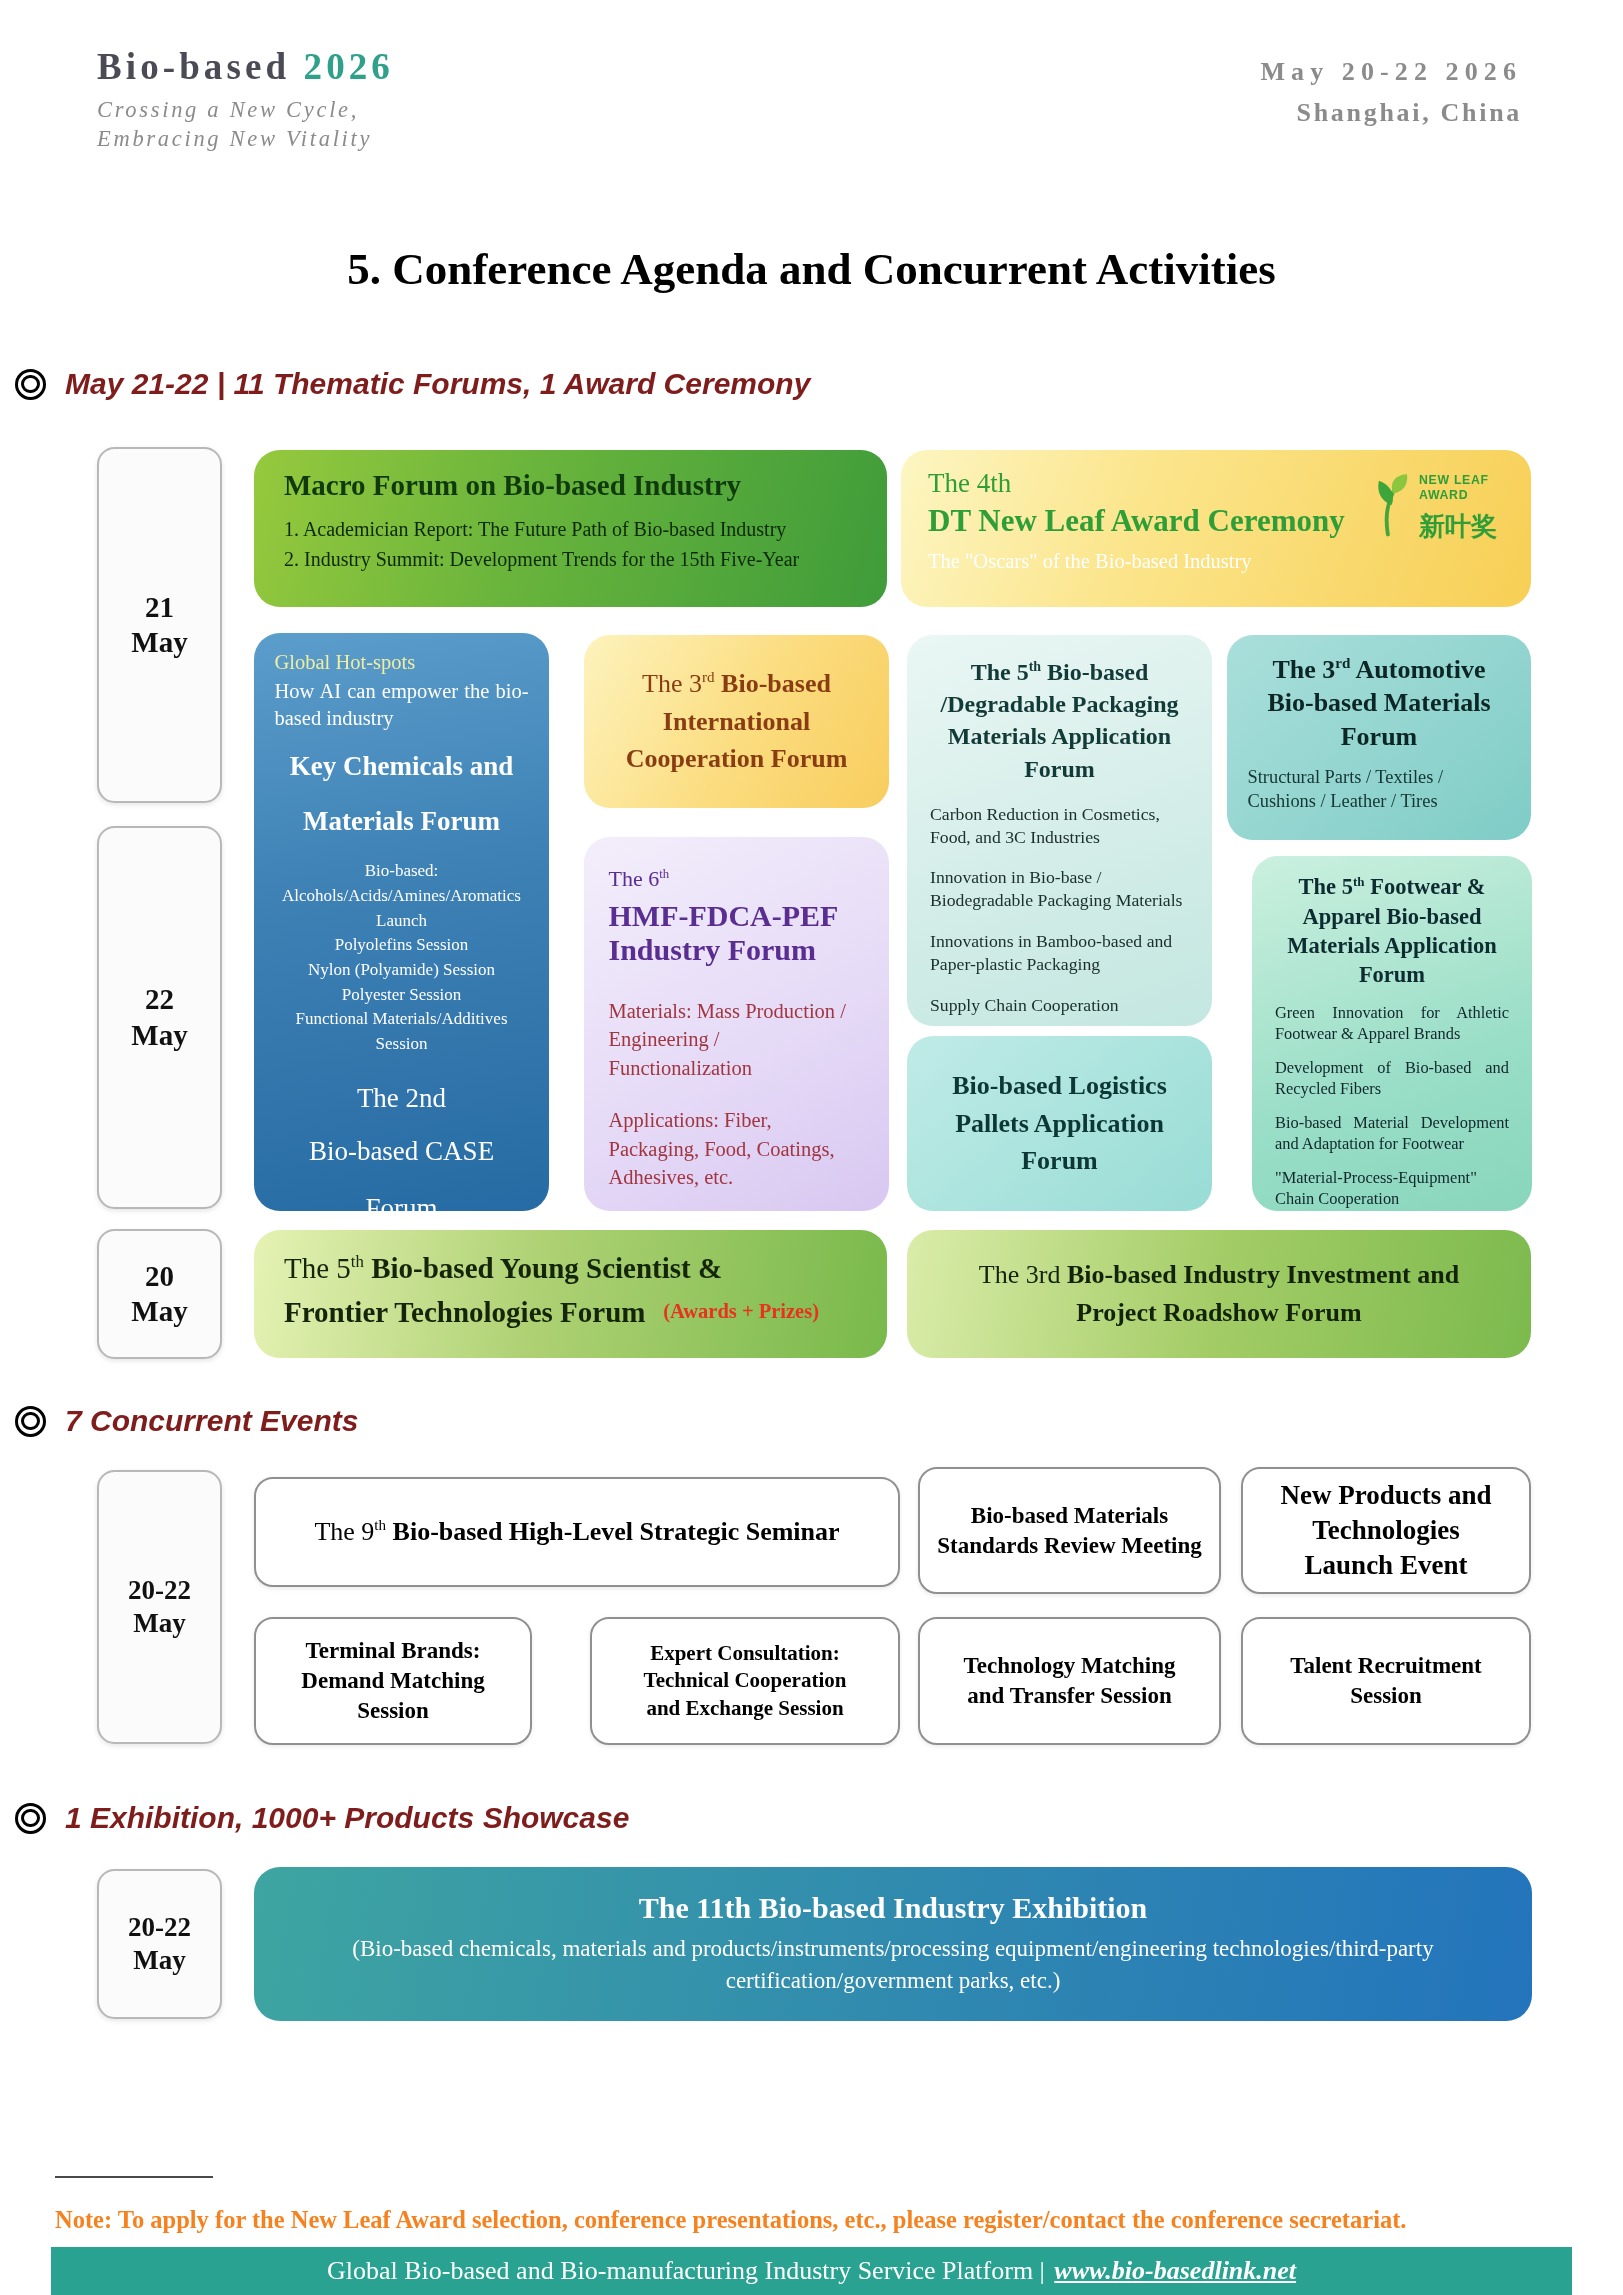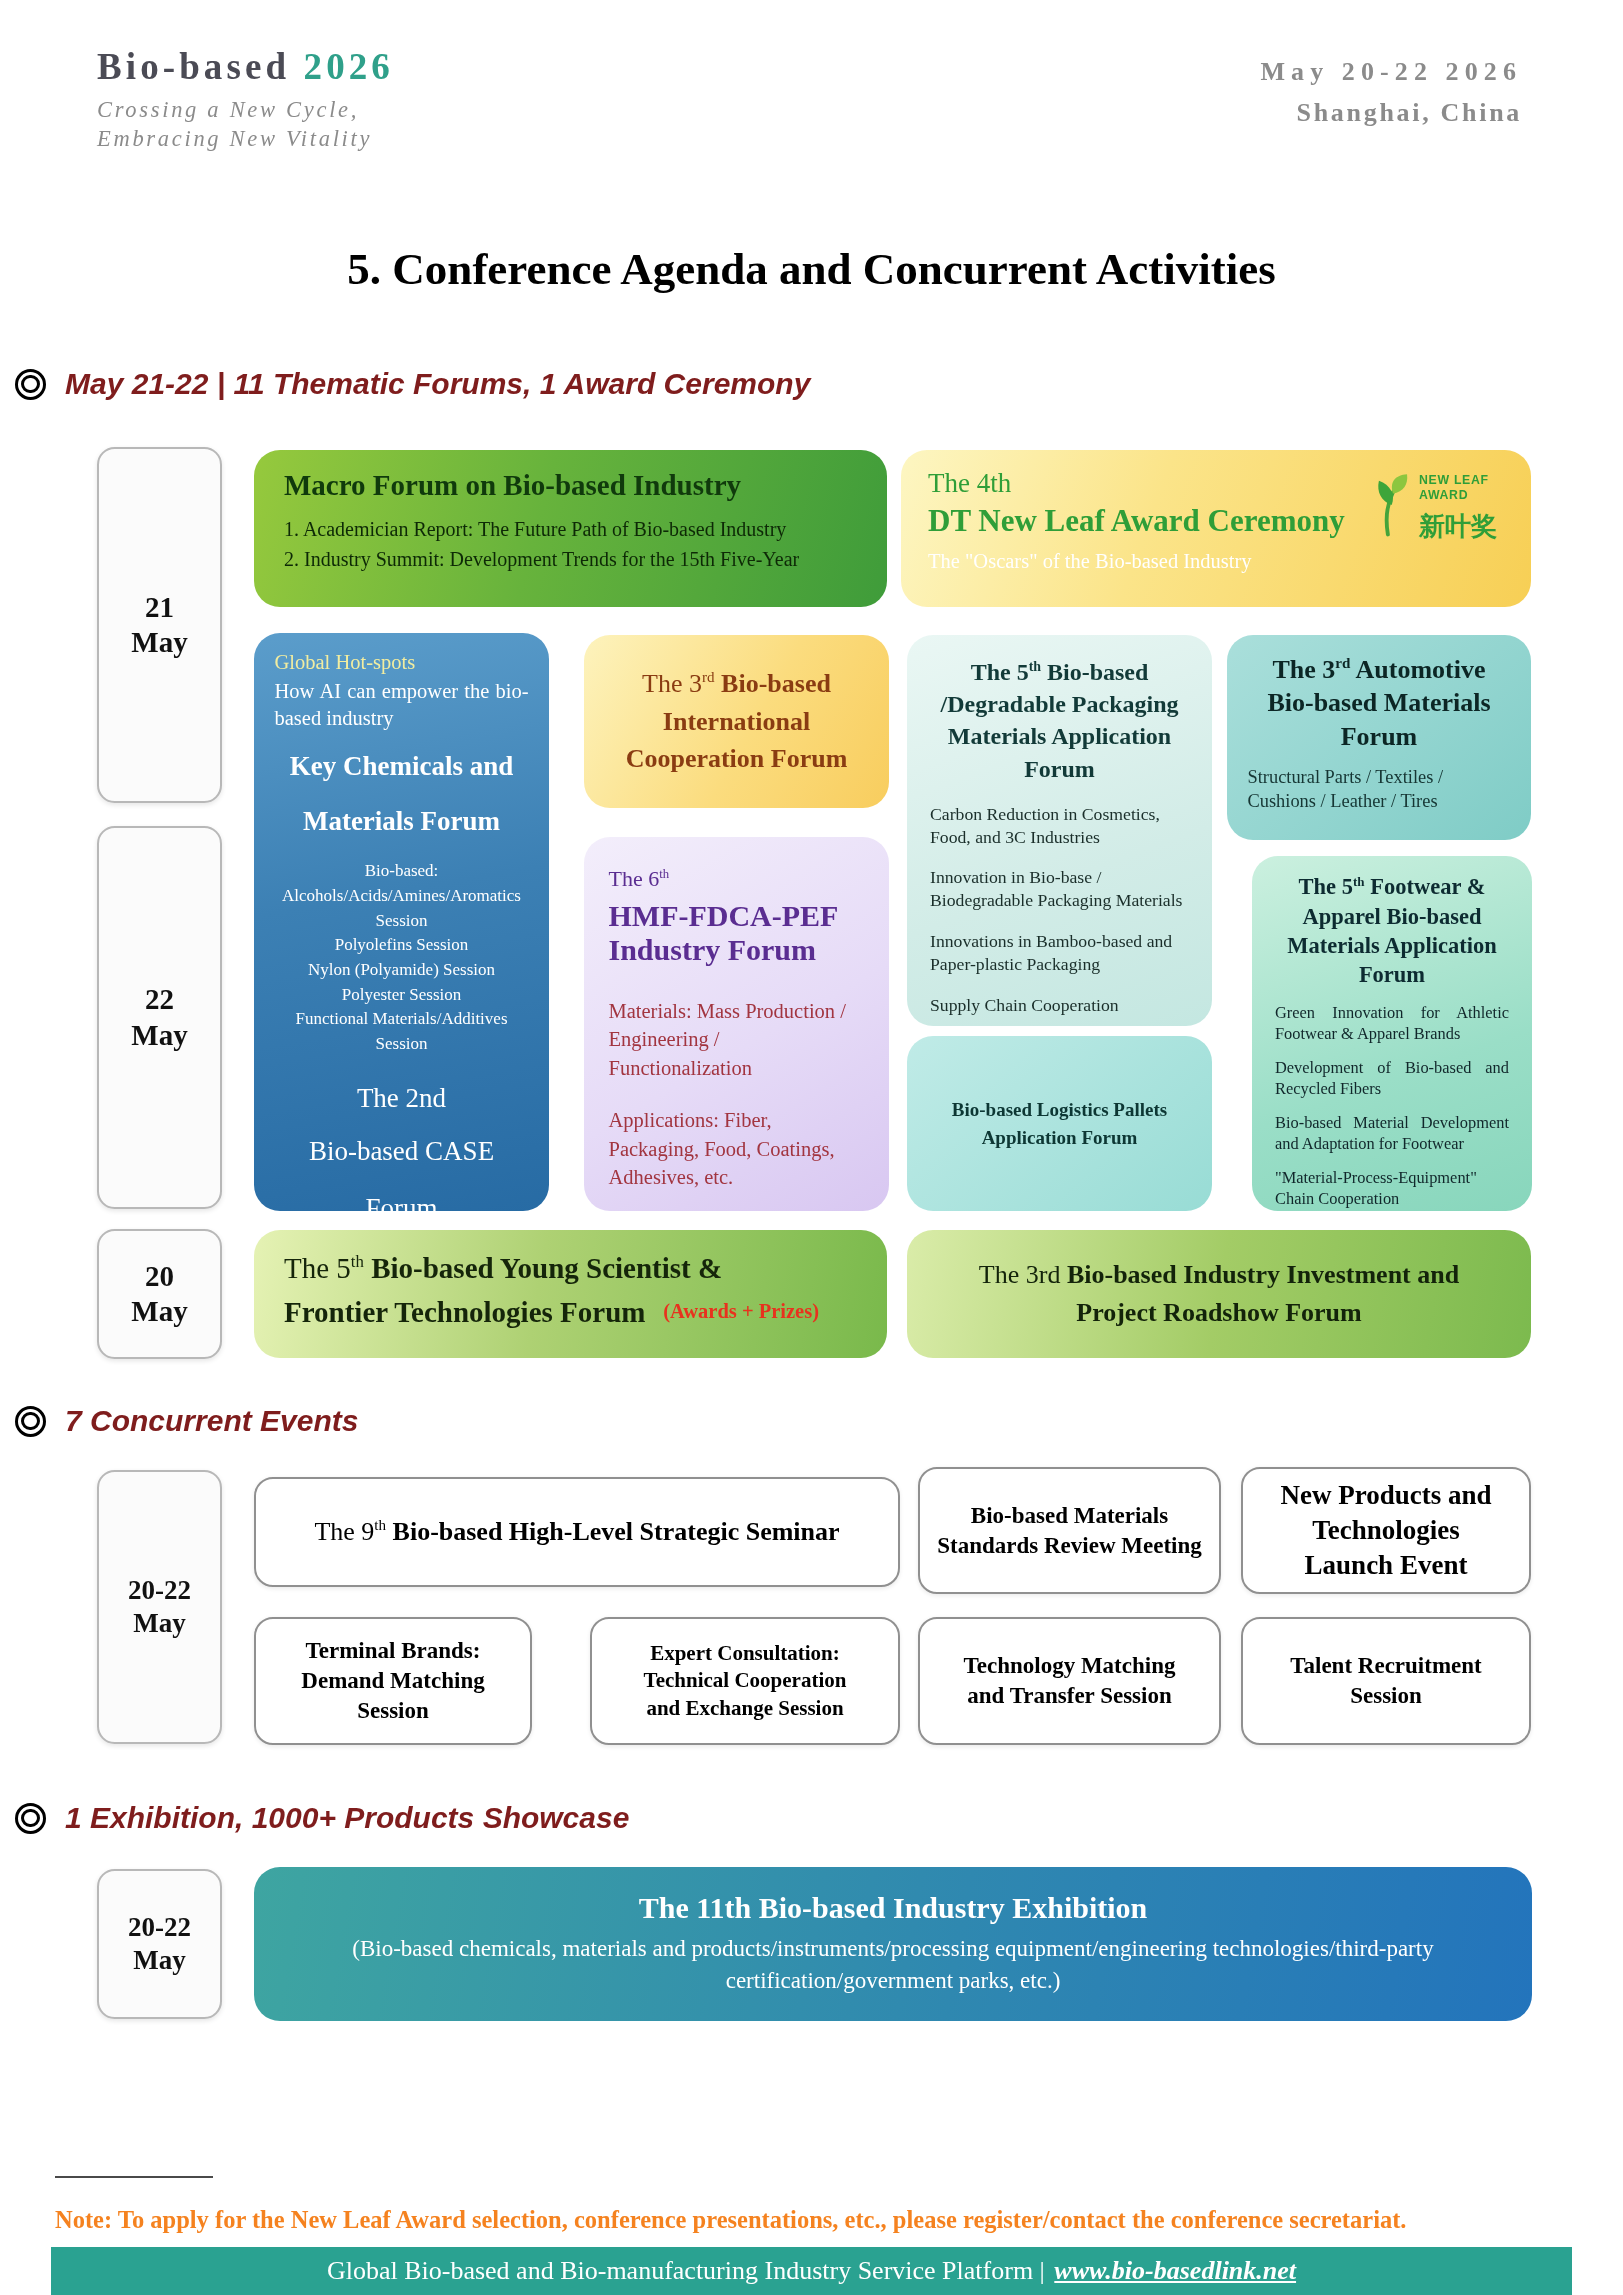--- a/index.html
+++ b/index.html
@@ -90,21 +90,21 @@
   
   #packaging-card { left:907px; top:635px; width:305px; height:391px; padding:20.5px 23px;
     background:linear-gradient(160deg,#eaf7f4 0%,#d2ece7 60%,#c4e7e1 100%); }
   #packaging-card .t { color:#123a38; font-size:24px; font-weight:bold; text-align:center; line-height:1.35; }
   #packaging-card .bullet { font-size:17.7px; color:#1a2e2a; line-height:1.3; margin-top:17.7px; text-align:left; }
 
   
   #logistics-card { left:907px; top:1036px; width:305px; height:175px; padding:13.6px 20.5px;
     background:linear-gradient(140deg,#c0ebe7 0%,#98dcd5 100%);
     display:flex; align-items:center; justify-content:center; }
-  #logistics-card .t { font-size:19px; font-weight:bold; color:#0d3734; text-align:center; line-height:1.45; }
+  #logistics-card .t { font-size:26px; font-weight:bold; color:#0d3734; text-align:center; line-height:1.45; }
 
   
   #auto-card { left:1227px; top:635px; width:304px; height:205px; padding:17.7px 20.5px;
     background:linear-gradient(140deg,#aadfdb 0%,#7fccc6 100%); }
   #auto-card .t { font-size:26px; font-weight:bold; color:#0c2625; text-align:center; line-height:1.3; }
   #auto-card .sub { margin-top:12.3px; font-size:18.4px; color:#163634; text-align:left; line-height:1.3; }
 
   
   #footwear-card { left:1252px; top:856px; width:280px; height:355px; padding:16.4px 23px;
     background:linear-gradient(160deg,#cbf0df 0%,#9adec7 60%,#88d6bc 100%); }
@@ -215,21 +215,21 @@
     </div>
   </div>
 
   <div class="card" id="keychem-card">
     <div class="kc-tag">Global Hot-spots</div>
     <div class="kc-intro">How AI can empower the bio-based industry</div>
     <div class="kc-title kc-t1">Key Chemicals and</div>
     <div class="kc-title kc-t2">Materials Forum</div>
     <div class="kc-sessions">
       <div>Bio-based:</div>
-      <div>Alcohols/Acids/Amines/Aromatics Session</div>
+      <div>Alcohols/Acids/Amines/Aromatics Launch</div>
       <div>Polyolefins Session</div>
       <div>Nylon (Polyamide) Session</div>
       <div>Polyester Session</div>
       <div>Functional Materials/Additives Session</div>
     </div>
     <div class="kc-case kc-c1">The 2nd</div>
     <div class="kc-case kc-c2">Bio-based CASE</div>
     <div class="kc-case kc-c3">Forum</div>
   </div>
 

